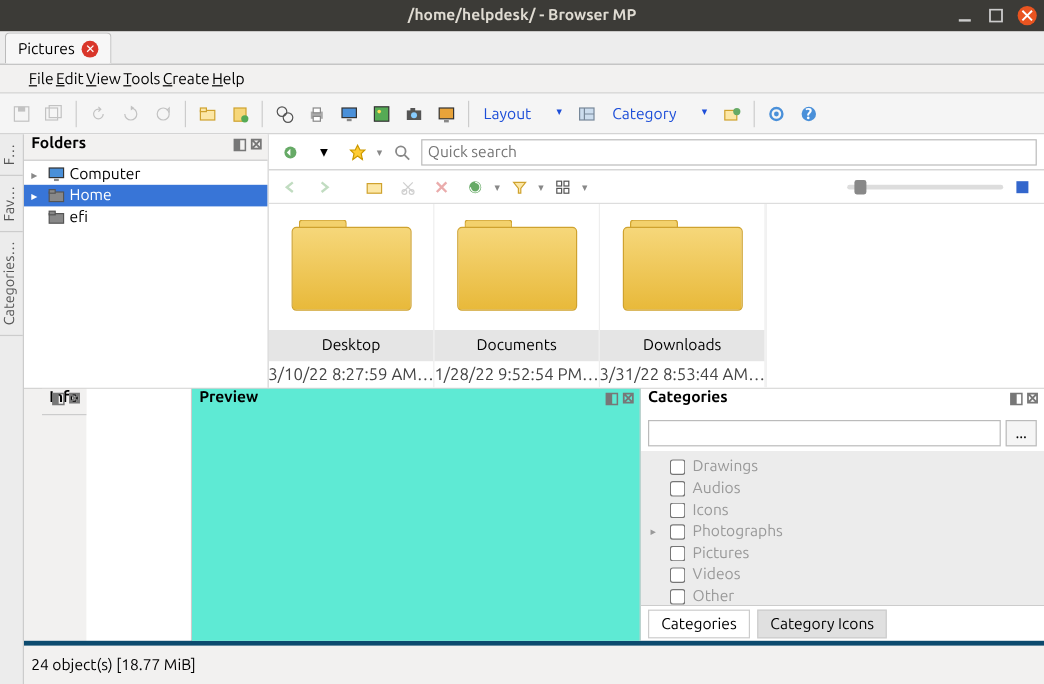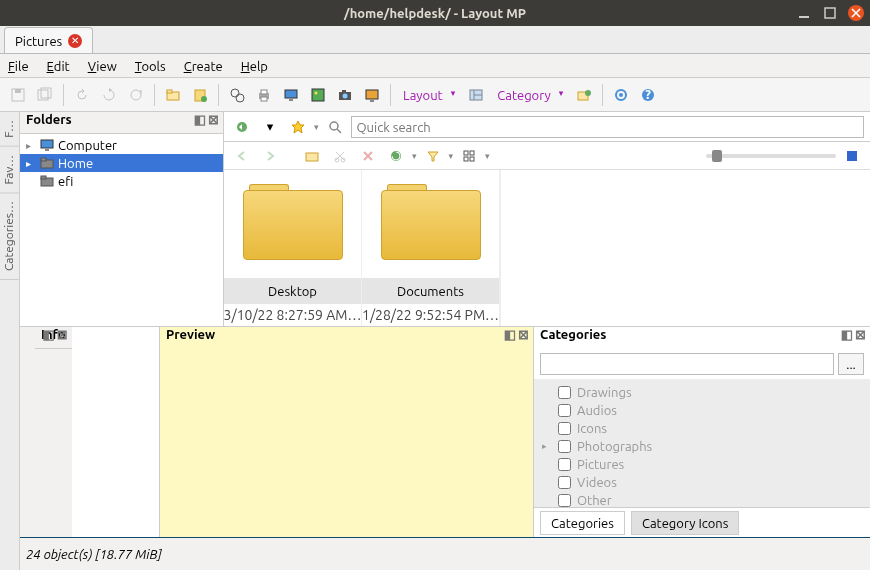--- a/index.html
+++ b/index.html
@@ -4,28 +4,28 @@
 <style>
 * { box-sizing: border-box; margin: 0; padding: 0; font-family: "Ubuntu", "Segoe UI", sans-serif; font-size: 13px; }
 body { width: 870px; height: 570px; background: #f2f1f0; display: flex; flex-direction: column; overflow: hidden; }
 .titlebar { height: 26px; background: #3c3b37; color: #dfdbd2; display: flex; align-items: center; justify-content: center; position: relative; font-weight: bold; }
 .titlebar .ctrls { position: absolute; right: 6px; display: flex; gap: 10px; align-items: center; }
 .titlebar .ctrl { width: 16px; height: 16px; display: flex; align-items: center; justify-content: center; color: #ccc; cursor: pointer; }
 .titlebar .close-c { background: #e95420; border-radius: 50%; color: #fff; }
 .tabstrip { height: 28px; background: #ededed; border-bottom: 1px solid #bbb; display: flex; align-items: flex-end; padding-left: 4px; }
 .tab { height: 26px; padding: 0 10px; background: #f7f7f7; border: 1px solid #bbb; border-bottom: none; border-radius: 4px 4px 0 0; display: flex; align-items: center; gap: 6px; }
 .tab .xred { width: 14px; height: 14px; border-radius: 50%; background: #d9362a; color: #fff; display: flex; align-items: center; justify-content: center; font-size: 10px; }
-.menubar { height: 24px; display: flex; align-items: center; gap: 18px; padding: 0 8px; border-bottom: 1px solid #ccc; }
+.menubar { height: 24px; display: flex; align-items: center; gap: 2px; padding: 0 24px; border-bottom: 1px solid #ccc; }
 .menubar span { cursor: pointer; }
 .menubar span u { text-decoration: underline; }
 .toolbar { height: 34px; display: flex; align-items: center; gap: 3px; padding: 0 6px; border-bottom: 1px solid #ccc; background: #f5f5f5; }
 .tbtn { width: 24px; height: 24px; display: flex; align-items: center; justify-content: center; border: 1px solid transparent; border-radius: 3px; cursor: pointer; }
 .tbtn.dis { opacity: 0.4; }
 .sep { width: 1px; height: 22px; background: #ccc; margin: 0 3px; }
-.ddlbl { padding: 0 6px; color: #a21caf; cursor: pointer; display: flex; gap: 8px; }
+.ddlbl { padding: 0 6px; color: #1d4ed8; cursor: pointer; display: flex; gap: 21px; }
 .addrbar { height: 30px; display: flex; align-items: center; gap: 4px; padding: 0 6px; border-bottom: 1px solid #ccc; }
 .addrbar input { flex: 1; height: 22px; border: 1px solid #bbb; padding: 0 5px; background: #fff; }
 .addrbar .search { width: 150px; }
 .main { flex: 1; display: flex; min-height: 0; }
 .leftcol { width: 20px; background: #ececec; border-right: 1px solid #ccc; display: flex; flex-direction: column; }
 .vtab { writing-mode: vertical-rl; transform: rotate(180deg); padding: 8px 2px; border-top: 1px solid #ccc; font-size: 12px; color: #555; cursor: pointer; text-align: center; }
 .center { flex: 1; display: flex; flex-direction: column; min-width: 0; }
 .row1 { flex: 1; display: flex; min-height: 0; border-bottom: 1px solid #ccc; }
 .folders { width: 204px; border-right: 1px solid #ccc; display: flex; flex-direction: column; background: #fff; }
 .panehdr { height: 22px; background: #f2f1f0; border-bottom: 1px solid #ccc; display: flex; align-items: flex-start; padding: 0 6px; font-weight: 600; position: relative; }
@@ -44,39 +44,39 @@
 .thumbs { flex: 1; display: flex; overflow: hidden; }
 .titem { width: 138px; border-right: 1px solid #eee; display: flex; flex-direction: column; }
 .thumb-img { flex: 1; display: flex; align-items: center; justify-content: center; padding: 10px; }
 .folder-shape { width: 100px; height: 80px; position: relative; }
 .folder-back { position: absolute; top: 6px; width: 100px; height: 70px; background: linear-gradient(#f6d77a,#e8b93a); border: 1px solid #cfa22e; border-radius: 4px; }
 .folder-tab { position: absolute; top: 0; left: 6px; width: 40px; height: 14px; background: #f3d16c; border: 1px solid #cfa22e; border-bottom: none; border-radius: 3px 3px 0 0; }
 .tlabel { height: 26px; background: #e5e5e5; display: flex; align-items: center; justify-content: center; }
 .tdate { height: 22px; display: flex; align-items: center; justify-content: center; font-size: 14px; color: #444; white-space: nowrap; overflow: hidden; }
 .row2 { height: 210px; display: flex; }
 .info { width: 140px; border-right: 1px solid #ccc; display: flex; flex-direction: row; padding-left: 15px; }
-.preview { flex: 1; border-right: 1px solid #ccc; display: flex; flex-direction: column; background: #fef9c3; position: relative; }
+.preview { flex: 1; border-right: 1px solid #ccc; display: flex; flex-direction: column; background: #5eead4; position: relative; }
 .cats { width: 336px; display: flex; flex-direction: column; background: #fff; }
 .catrow { height: 30px; display: flex; align-items: center; gap: 4px; padding: 0 6px; }
 .catrow input { flex: 1; height: 22px; border: 1px solid #bbb; }
 .catrow button { width: 26px; height: 22px; border: 1px solid #bbb; background: #f5f5f5; cursor: pointer; }
 .catlist { flex: 1; background: #ececec; overflow: auto; padding: 4px 8px; }
 .catitem { display: flex; align-items: center; gap: 6px; height: 18px; color: #999; }
 .catitem input { accent-color: #999; }
 .catbot { height: 30px; border-top: 1px solid #ccc; display: flex; align-items: center; padding: 0 6px; gap: 6px; }
 .catbot .btab { padding: 4px 10px; border: 1px solid #ccc; background: #fff; cursor: pointer; }
 .catbot .btab.active { background: #e0e0e0; }
-.status { height: 22px; border-top: 1px solid #0c4a6e; display: flex; align-items: center; padding: 16px 6px; font-size: 12px; font-style: italic; }
+.status { height: 22px; border-top: 4px solid #0c4a6e; display: flex; align-items: center; padding: 16px 6px; font-size: 12px; }
 svg { display: block; }
 </style>
 </head>
 <body>
 
 <div class="titlebar">
-  <span>/home/helpdesk/ - Layout MP</span>
+  <span>/home/helpdesk/ - Browser MP</span>
   <div class="ctrls">
     <span class="ctrl">
       <svg width="12" height="12">
           <rect x="1" y="9" width="10" height="2" fill="#ccc"></rect>
         </svg>
     </span>
     <span class="ctrl">
       <svg width="12" height="12">
           <rect x="1" y="1" width="10" height="10" fill="none" stroke="#ccc" stroke-width="1.5"></rect>
         </svg>
@@ -379,20 +379,30 @@
           <div class="titem">
             <div class="thumb-img">
                 <div class="folder-shape">
                   <div class="folder-tab"></div>
                   <div class="folder-back"></div>
                 </div>
               </div>
             <div class="tlabel">Documents</div>
             <div class="tdate">1/28/22 9:52:54 PM…</div>
           </div>
+          <div class="titem">
+            <div class="thumb-img">
+                <div class="folder-shape">
+                  <div class="folder-tab"></div>
+                  <div class="folder-back"></div>
+                </div>
+              </div>
+            <div class="tlabel">Downloads</div>
+            <div class="tdate">3/31/22 8:53:44 AM…</div>
+          </div>
           <div style="flex:1;border-left:1px solid #eee"></div>
         </div>
       </div>
     </div>
 
     <div class="row2">
       <div class="info">
         <div class="panehdr">
           <span>Info</span>
           <span class="pin">

